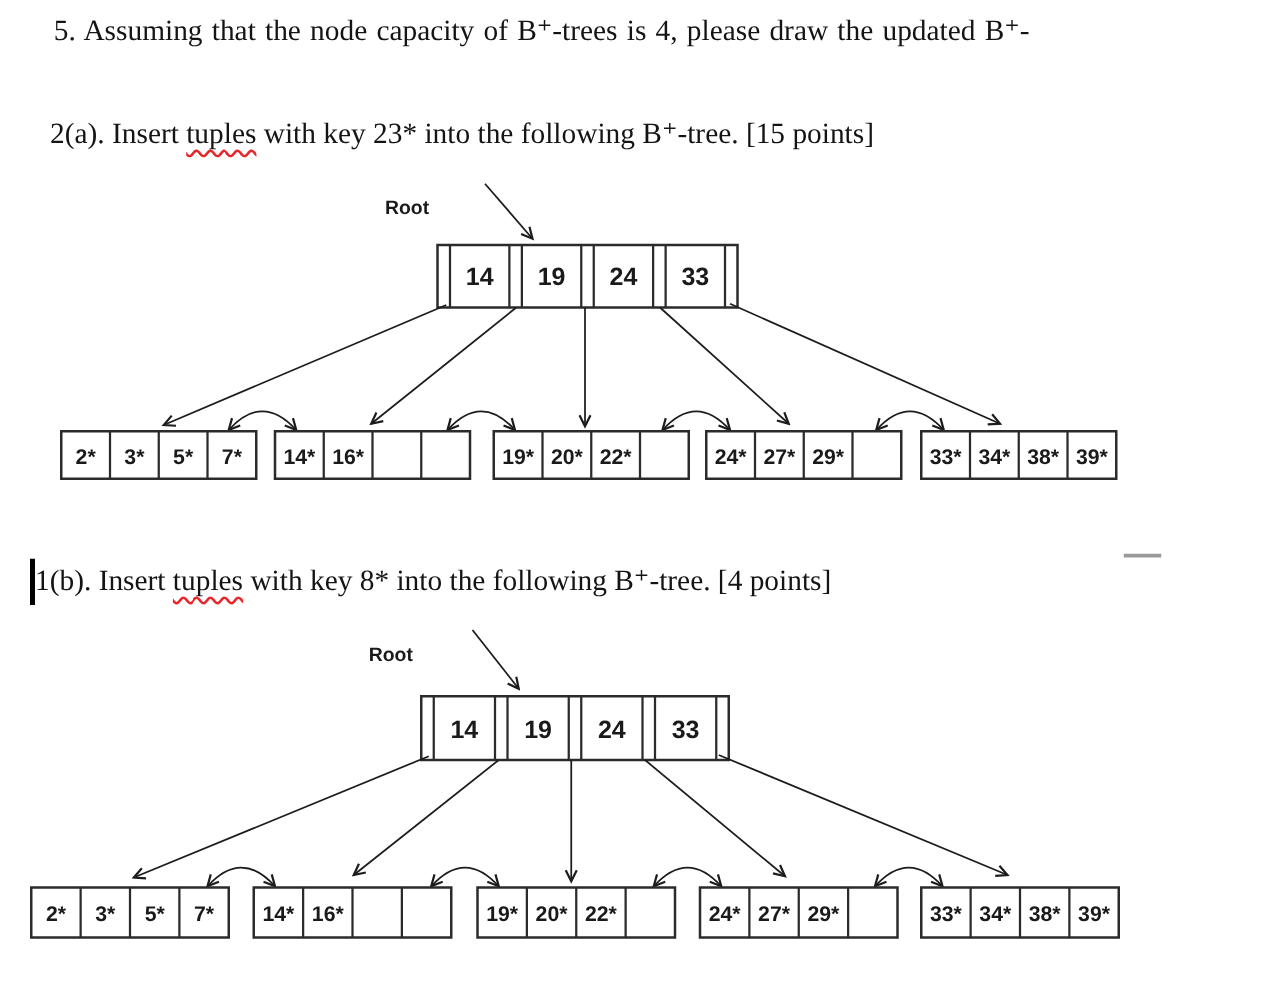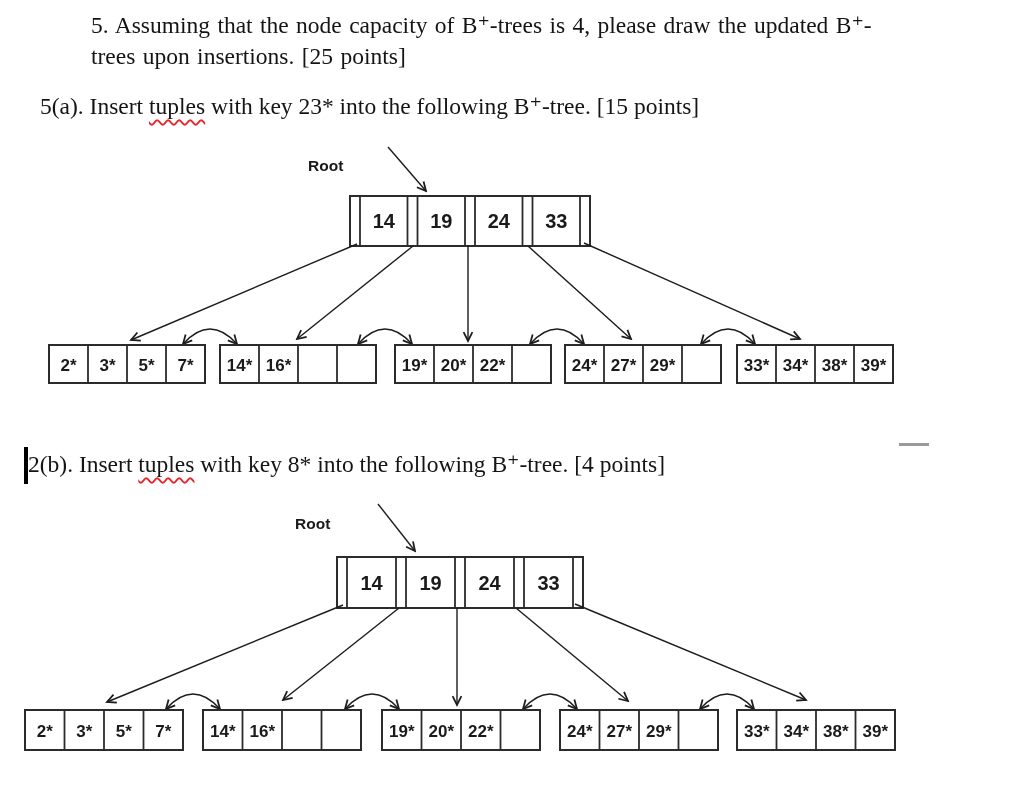--- a/index.html
+++ b/index.html
@@ -26,31 +26,30 @@
   .rootkey{font-family:"Liberation Sans","DejaVu Sans",sans-serif;font-weight:bold;
     font-size:20px;fill:#1a1a1a;text-anchor:middle;}
   .leafkey{font-family:"Liberation Sans","DejaVu Sans",sans-serif;font-weight:bold;
     font-size:17px;fill:#1a1a1a;text-anchor:middle;}
   .rootlbl{font-family:"Liberation Sans","DejaVu Sans",sans-serif;font-weight:bold;
     font-size:15.5px;fill:#1a1a1a;}
 </style>
 </head>
 <body>
 
-<div class="textline q5" style="left:43px;top:10px;word-spacing:1.5px;margin-left:48px;">
+<div class="textline q5" style="left:43px;top:10px;word-spacing:1.5px;">
   <div>5. Assuming that the node capacity of B⁺-trees is 4, please draw the updated B⁺-</div>
-  <div>trees upon insertions. [25 points]</div>
 </div>
 
 <div class="textline" style="left:40px;top:92px;">
-  <span>5(a). Insert </span><span class="misspell">tuples</span><span> with key 23* into the following B⁺-tree. [15 points]</span>
+  <span>2(a). Insert </span><span class="misspell">tuples</span><span> with key 23* into the following B⁺-tree. [15 points]</span>
 </div>
 
 <div class="textline" style="left:28px;top:450px;">
-  <span>2(b). Insert </span><span class="misspell">tuples</span><span> with key 8* into the following B⁺-tree. [4 points]</span>
+  <span>1(b). Insert </span><span class="misspell">tuples</span><span> with key 8* into the following B⁺-tree. [4 points]</span>
 </div>
 
 <div class="caret"></div>
 
 <div class="margin-dash"></div>
 
 <svg style="top:135px;" width="1024" height="270" viewBox="0 135 1024 270">
   <defs>
     <marker id="ah-a" viewBox="0 0 10 10" refX="8.5" refY="5" markerWidth="9" markerHeight="9" orient="auto-start-reverse">
       <path d="M1.5,1.5 L8.5,5 L1.5,8.5" fill="none" stroke="#1c1c1c" stroke-width="1.4"></path>

